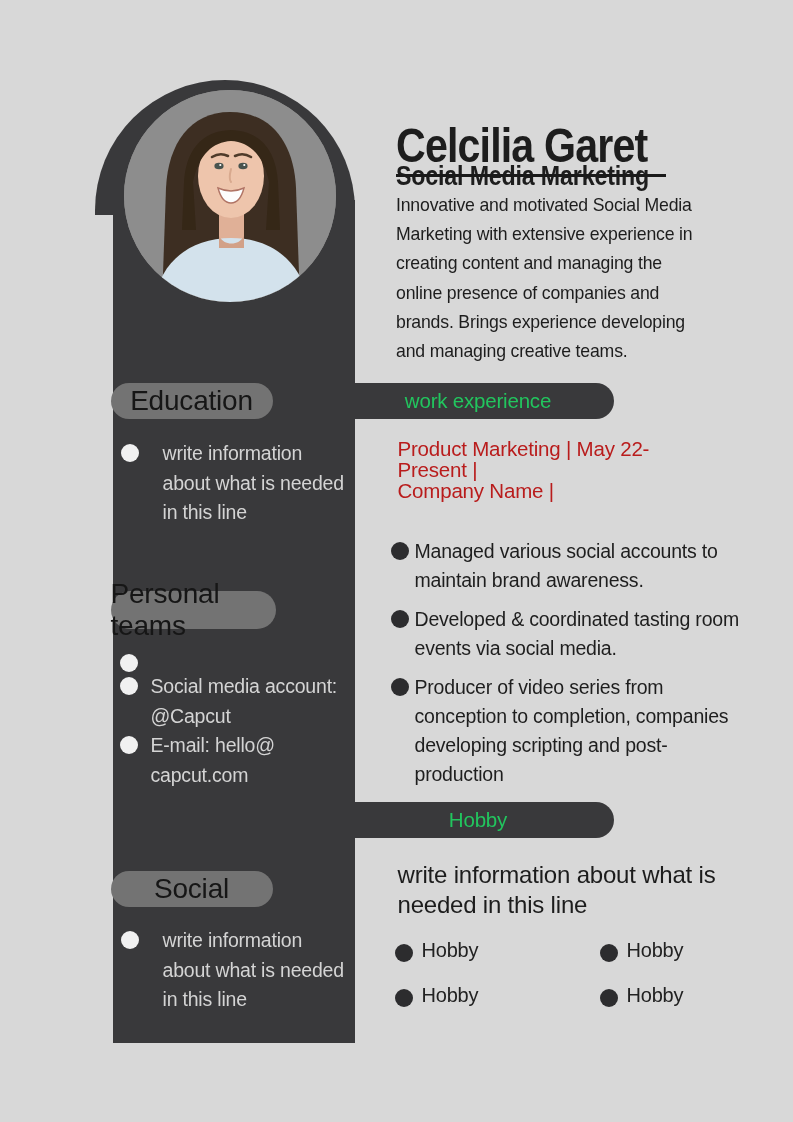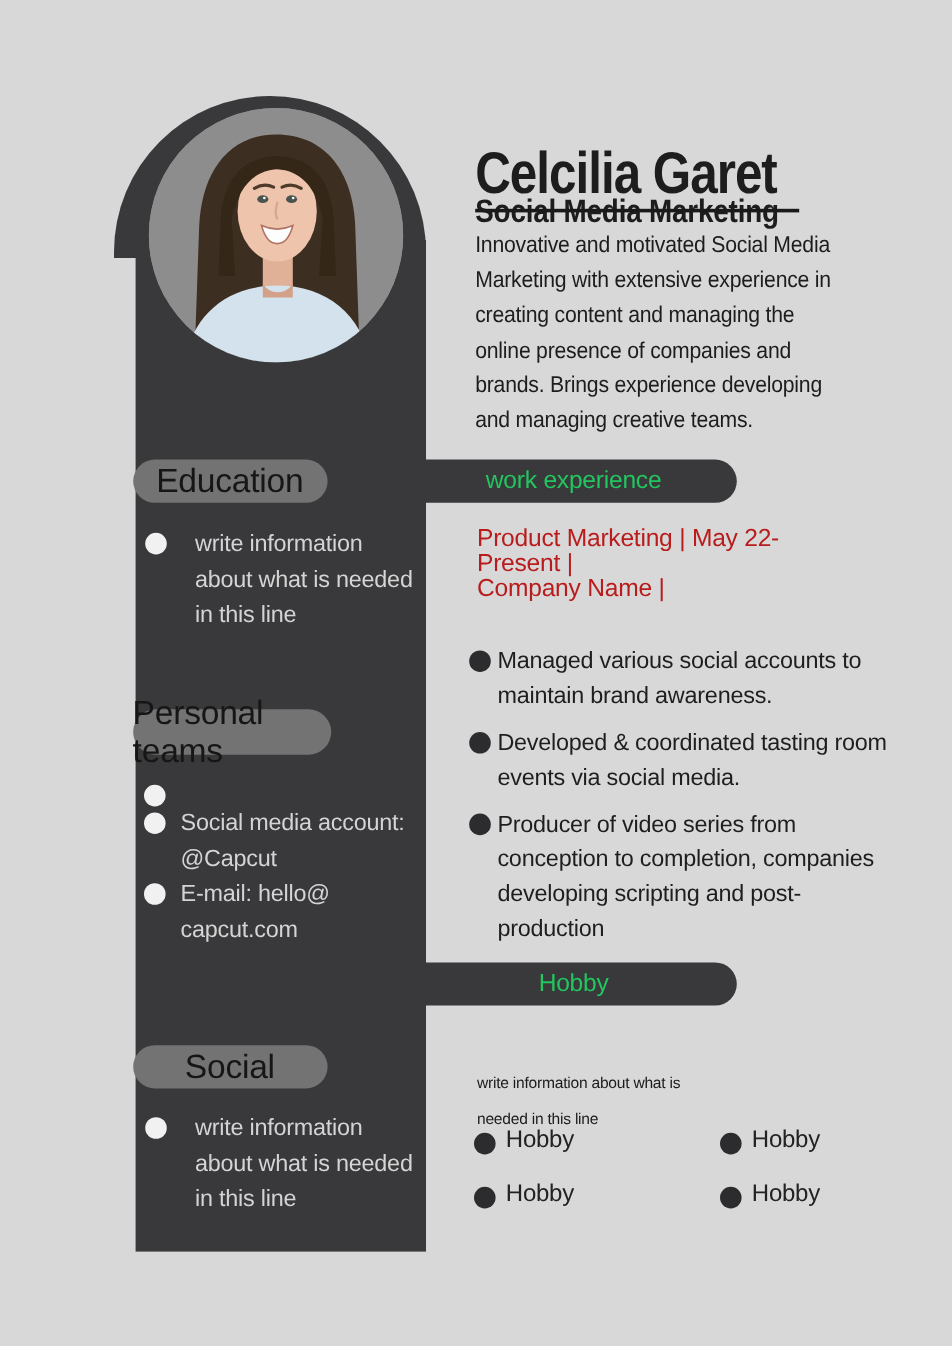--- a/index.html
+++ b/index.html
@@ -55,21 +55,21 @@
 
   
   .work-position{left:365px;top:438px;font-size:20.5px;line-height:21px;color:#b91c1c;}
   .work-list{left:358px;top:537px;width:360px;}
   .work-item{display:flex;align-items:flex-start;gap:6px;margin-bottom:10px;}
   .dot-dark{width:18px;height:18px;border-radius:50%;background:#2c2c2e;
             flex:0 0 auto;margin-top:5px;}
   .work-text{font-size:19.5px;line-height:29px;color:#1e1e1e;}
 
   
-  .hobby-note{left:365px;top:888px;font-size:13px;line-height:29.5px;color:#1c1c1c;}
+  .hobby-note{left:365px;top:860px;font-size:24px;line-height:29.5px;color:#1c1c1c;}
   .hobby-grid{left:362px;top:936px;display:grid;grid-template-columns:205px 205px;
               grid-auto-rows:28px;row-gap:17px;}
   .hobby-item{display:flex;align-items:center;gap:9px;font-size:20px;color:#222;}
 </style>
 </head>
 <body>
 
 <div class="canvas">
 
   <div class="abs arch"></div>

